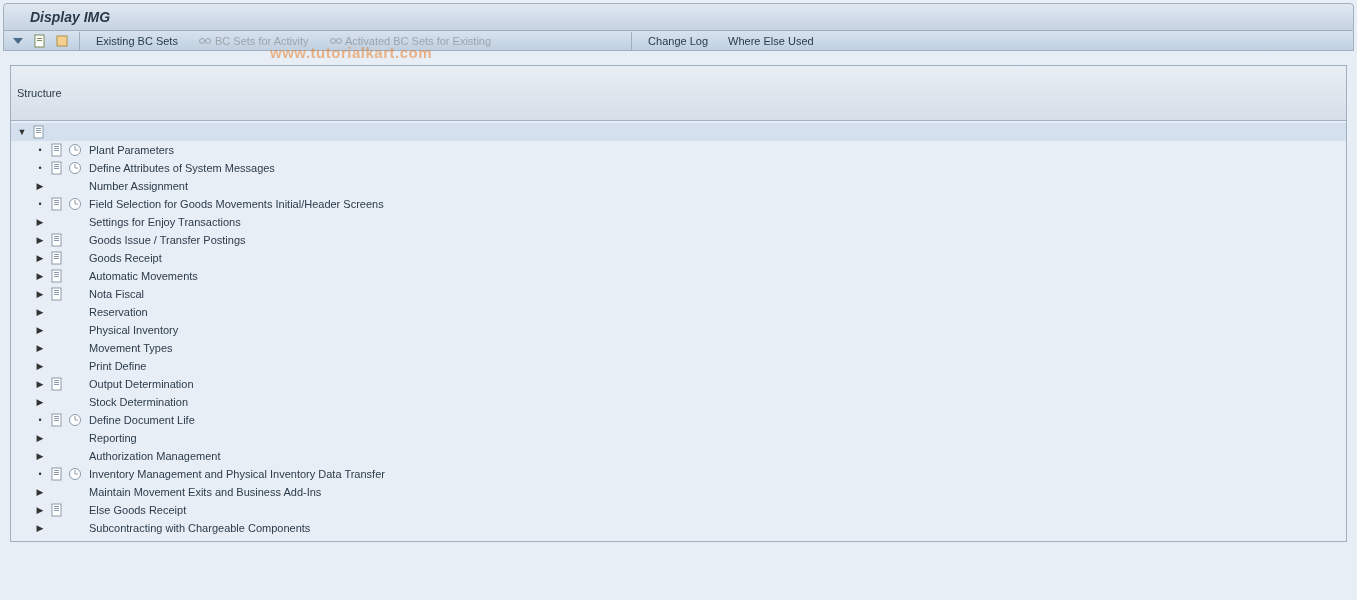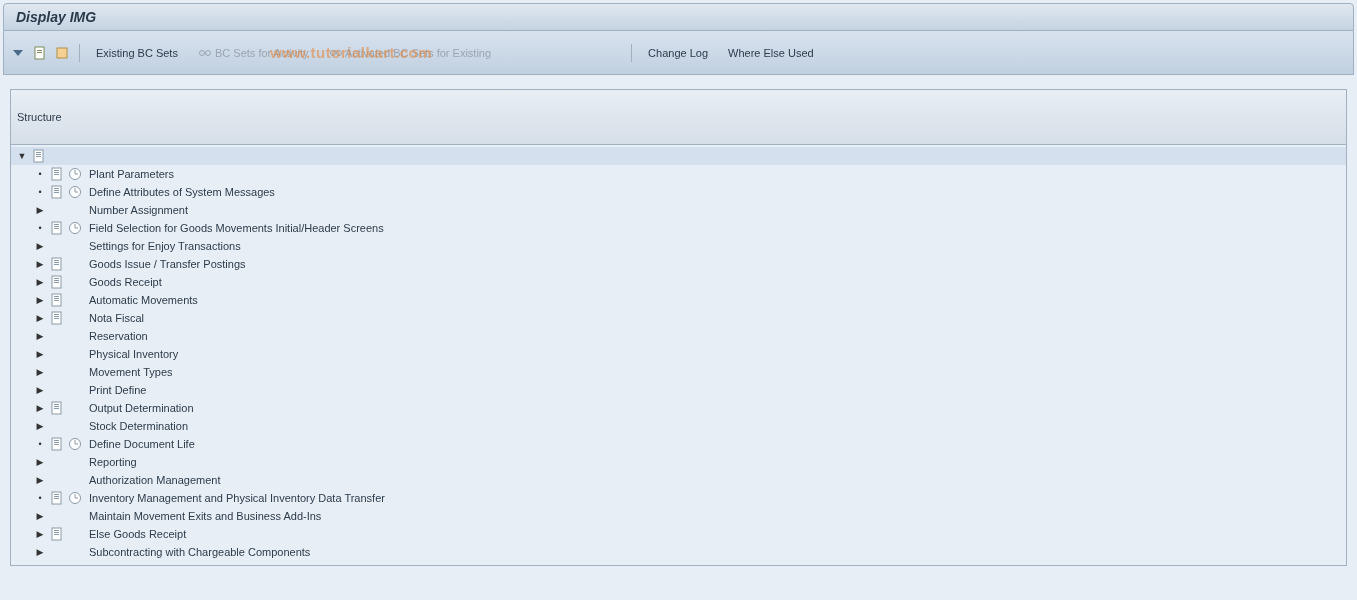--- a/index.html
+++ b/index.html
@@ -13,37 +13,37 @@
       background: #e8eef5;
       width: 1357px;
       height: 600px;
       overflow: hidden;
       position: relative;
     }
     .title-bar {
       background: linear-gradient(to bottom, #e0e8f0 0%, #c5d3e2 100%);
       border: 1px solid #a0b0c0;
       border-radius: 4px 4px 0 0;
-      padding: 5px 12px;
+      padding: 5px 26px;
       margin: 3px 3px 0 3px;
       font-weight: bold;
       font-style: italic;
       font-size: 14px;
       color: #2a3a4a;
     }
     .toolbar {
       background: linear-gradient(to bottom, #d8e2ee 0%, #c0d0e0 100%);
       border: 1px solid #a0b0c0;
       border-top: none;
       padding: 3px 5px;
       margin: 0 3px;
       display: flex;
       align-items: center;
       gap: 4px;
-      height: 44px;
+      height: 20px;
     }
     .toolbar-icon {
       width: 18px;
       height: 18px;
       display: inline-flex;
       align-items: center;
       justify-content: center;
       cursor: pointer;
     }
     .toolbar-sep {

